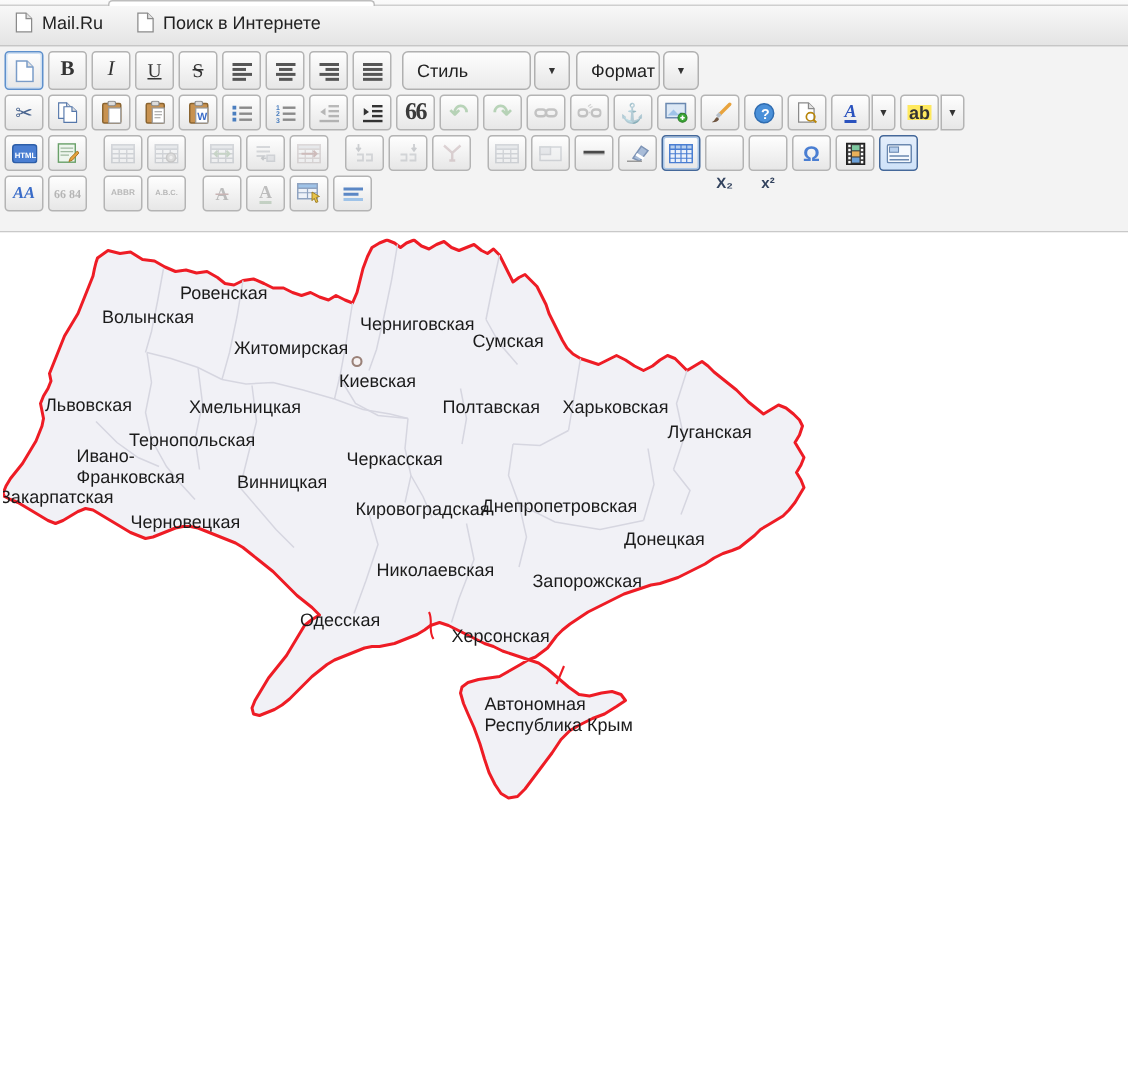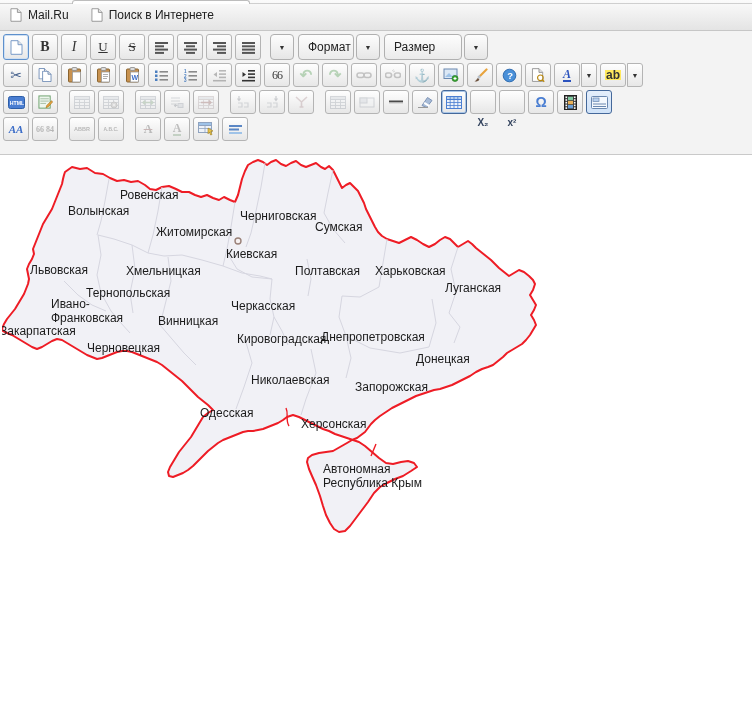--- a/index.html
+++ b/index.html
@@ -26,21 +26,21 @@
   .btn.sel{border-color:#44689a;box-shadow:inset 0 0 0 1px #a9c6e8;}
   .btn.selbg{border-color:#44689a;background:linear-gradient(#e4eefb,#cfe2f8);}
   .btn.d > *{opacity:.38;filter:saturate(.35);}
   .btn.semi > *{opacity:.55;}
   .arrowbtn{width:16px;height:24px;margin-left:-2px;border-radius:0 3px 3px 0;}
   .sep{width:8px;flex:none;}
   .gB{font-family:"Liberation Serif",serif;font-weight:bold;font-size:14px;color:#333;}
   .gI{font-family:"Liberation Serif",serif;font-style:italic;font-size:14px;color:#333;}
   .gU{font-family:"Liberation Serif",serif;font-size:13px;text-decoration:underline;color:#333;}
   .gS{font-family:"Liberation Serif",serif;font-size:13px;text-decoration:line-through;color:#333;}
-  .gQ{font-family:"Liberation Serif",serif;font-weight:normal;font-size:12px;color:#3a3a3a;letter-spacing:-1px;}
+  .gQ{font-family:"Liberation Serif",serif;font-weight:bold;font-size:16px;color:#3a3a3a;letter-spacing:-1px;}
   .gUndo{font-size:15px;color:#86b886;font-weight:bold;}
   .gCut{font-size:14px;color:#49648f;}
   .gAnchor{font-size:13px;color:#5a6b7d;}
   .gSub,.gSup{font-size:10px;font-weight:bold;color:#33435e;margin-top:40px;}
   .gOmega{font-size:14px;font-weight:bold;color:#4a7ed2;}
   .gCase{font-family:"Liberation Serif",serif;font-weight:bold;font-style:italic;font-size:11px;color:#3a6cc8;}
   .gQuotes{font-family:"Liberation Serif",serif;font-weight:bold;font-size:8px;color:#555;letter-spacing:0;}
   .gAbbr{font-size:5.5px;font-weight:bold;color:#555;}
   .gAcr{font-size:5px;font-weight:bold;color:#555;}
   .gStrikeA{font-family:"Liberation Serif",serif;font-size:12px;font-weight:bold;color:#666;
@@ -159,32 +159,27 @@
         <svg width="15" height="13" viewBox="0 0 15 13">
             <g fill="#565656">
               <rect x="1" y="1" width="13" height="2"></rect>
               <rect x="1" y="4.3" width="13" height="2"></rect>
               <rect x="1" y="7.6" width="13" height="2"></rect>
               <rect x="1" y="10.9" width="13" height="2"></rect>
             </g>
           </svg>
       </button>
       <div class="dd">
+        <div class="ddmain w86">Стиль</div>
         <div class="ddarrow">
             <span class="dar">▼</span>
           </div>
       </div>
       <div class="dd">
         <div class="ddmain w80">Формат</div>
-        <div class="ddarrow">
-            <span class="dar">▼</span>
-          </div>
-      </div>
-      <div class="dd">
-        <div class="ddmain w78">Размер</div>
         <div class="ddarrow">
             <span class="dar">▼</span>
           </div>
       </div>
     </div>
 
     <div class="trow">
       <button class="btn">
           <span class="gCut">✂</span>
         </button>

